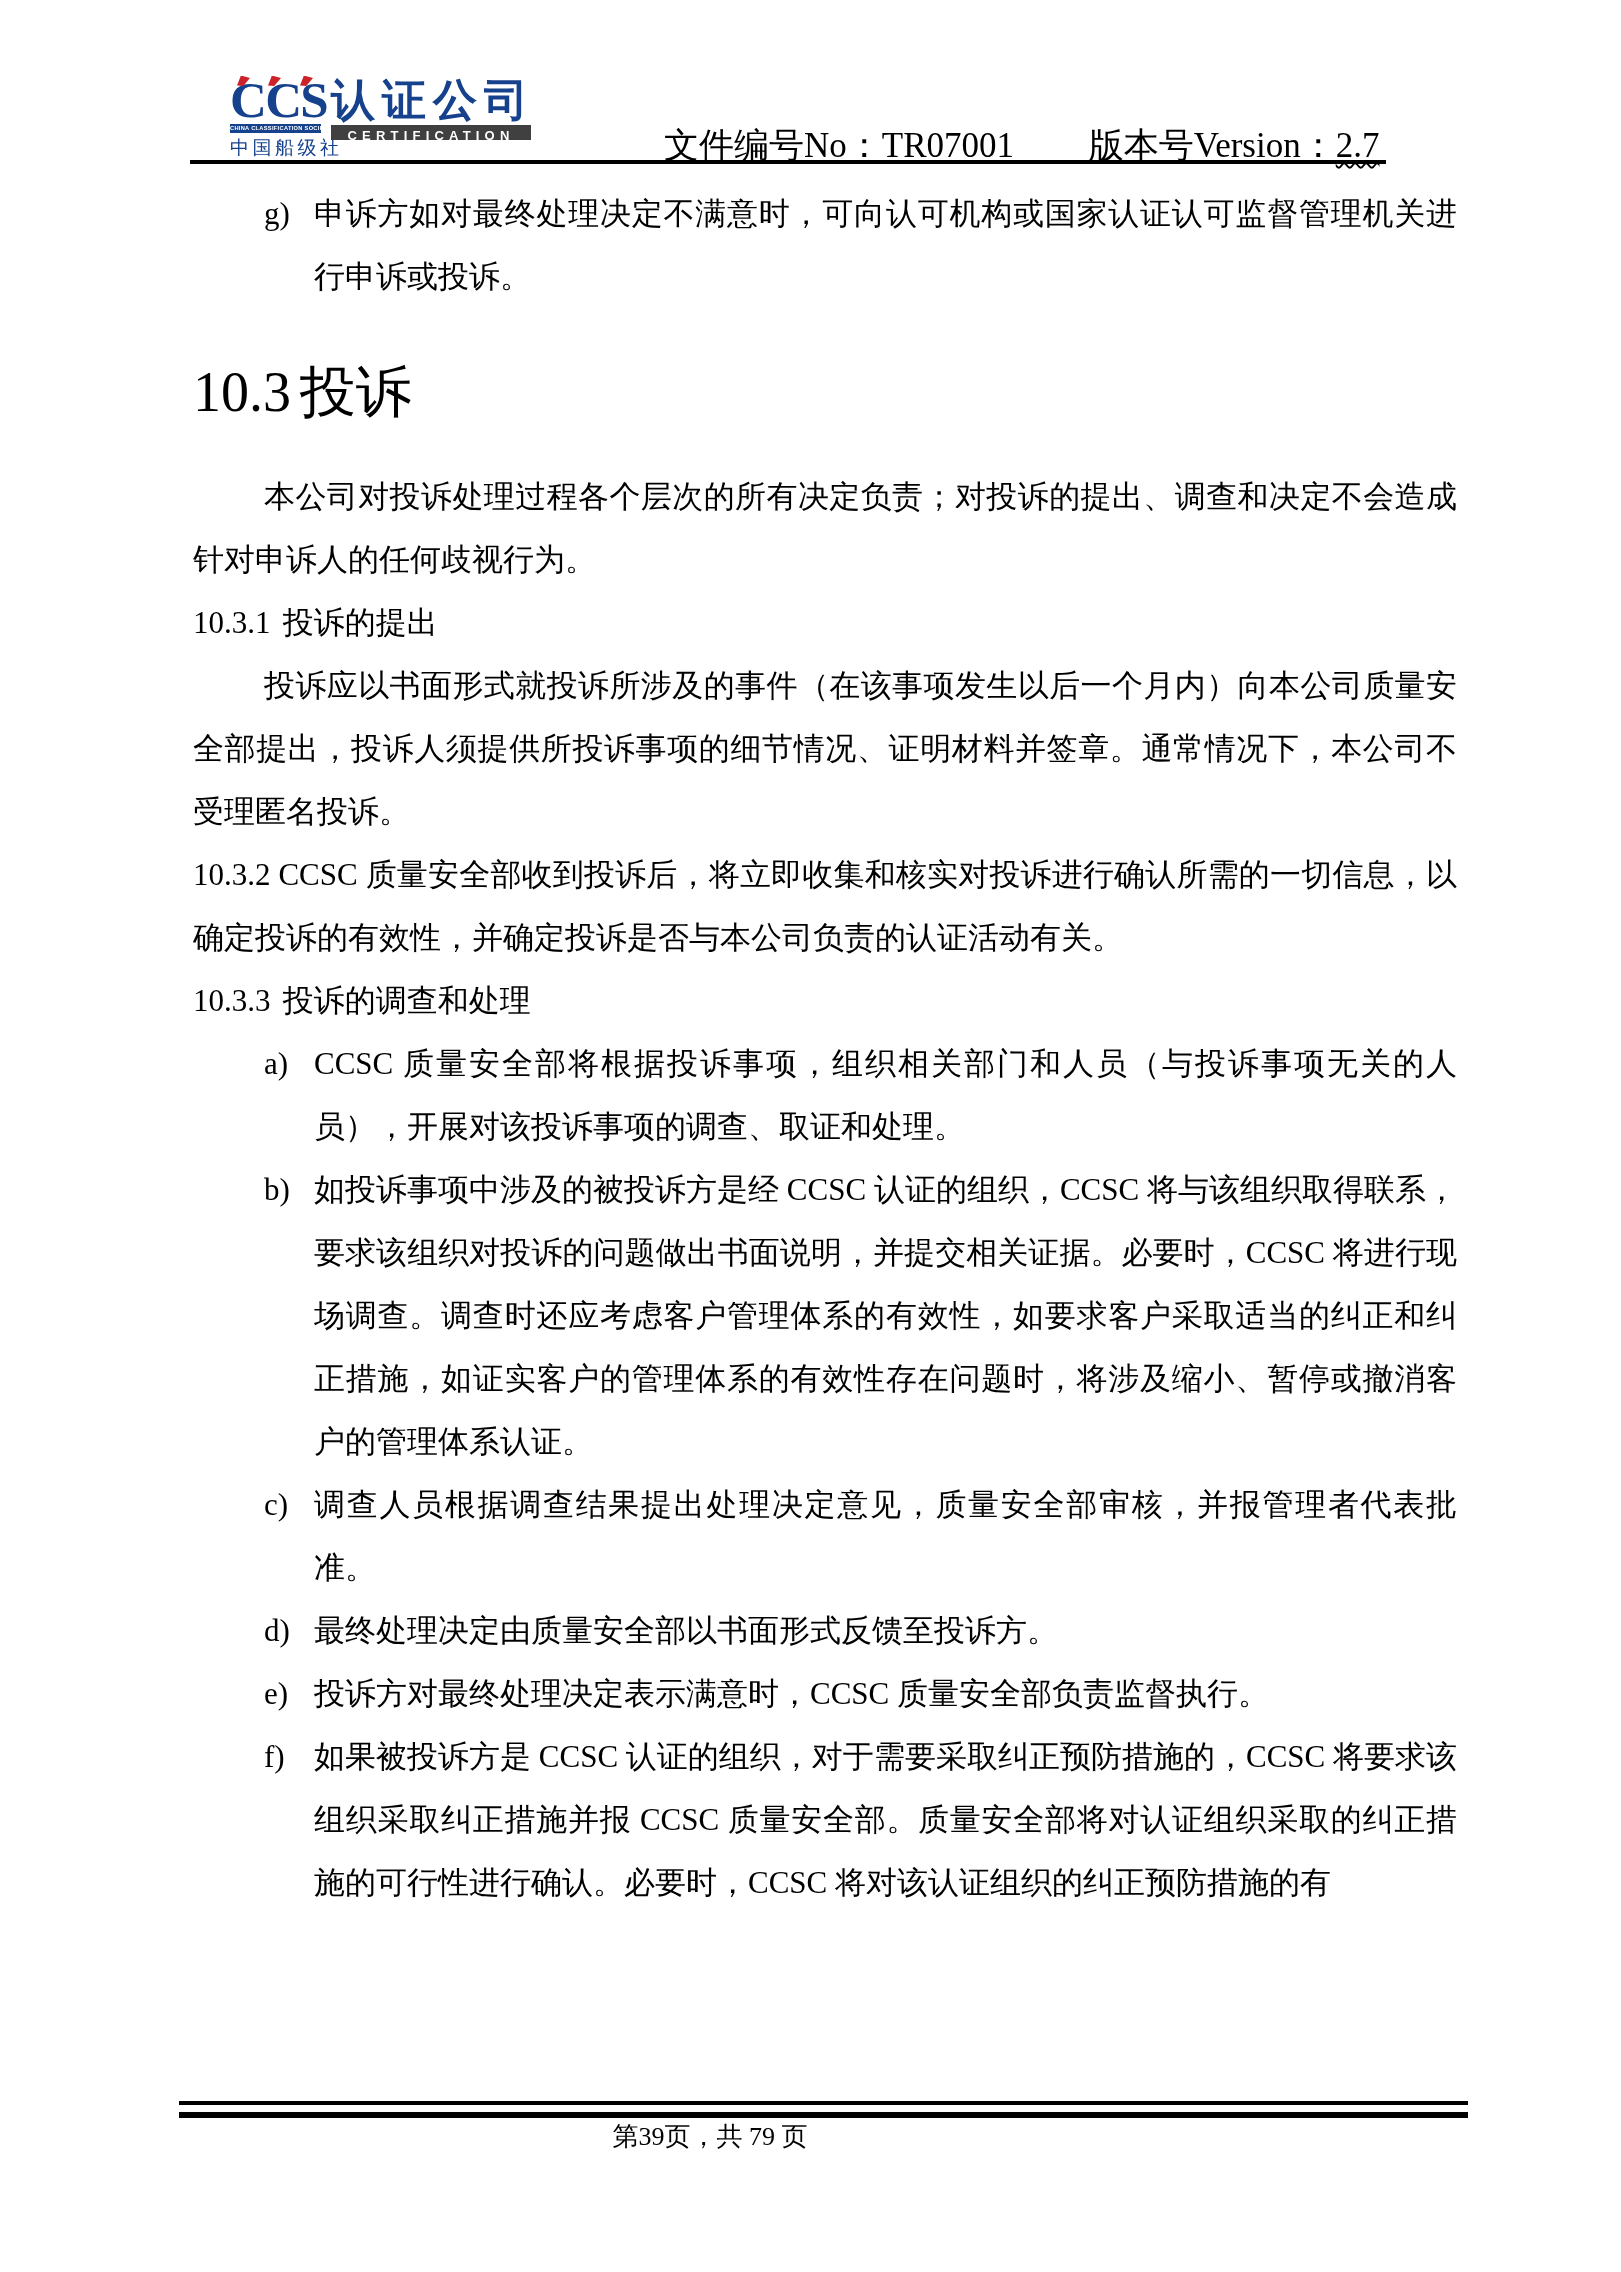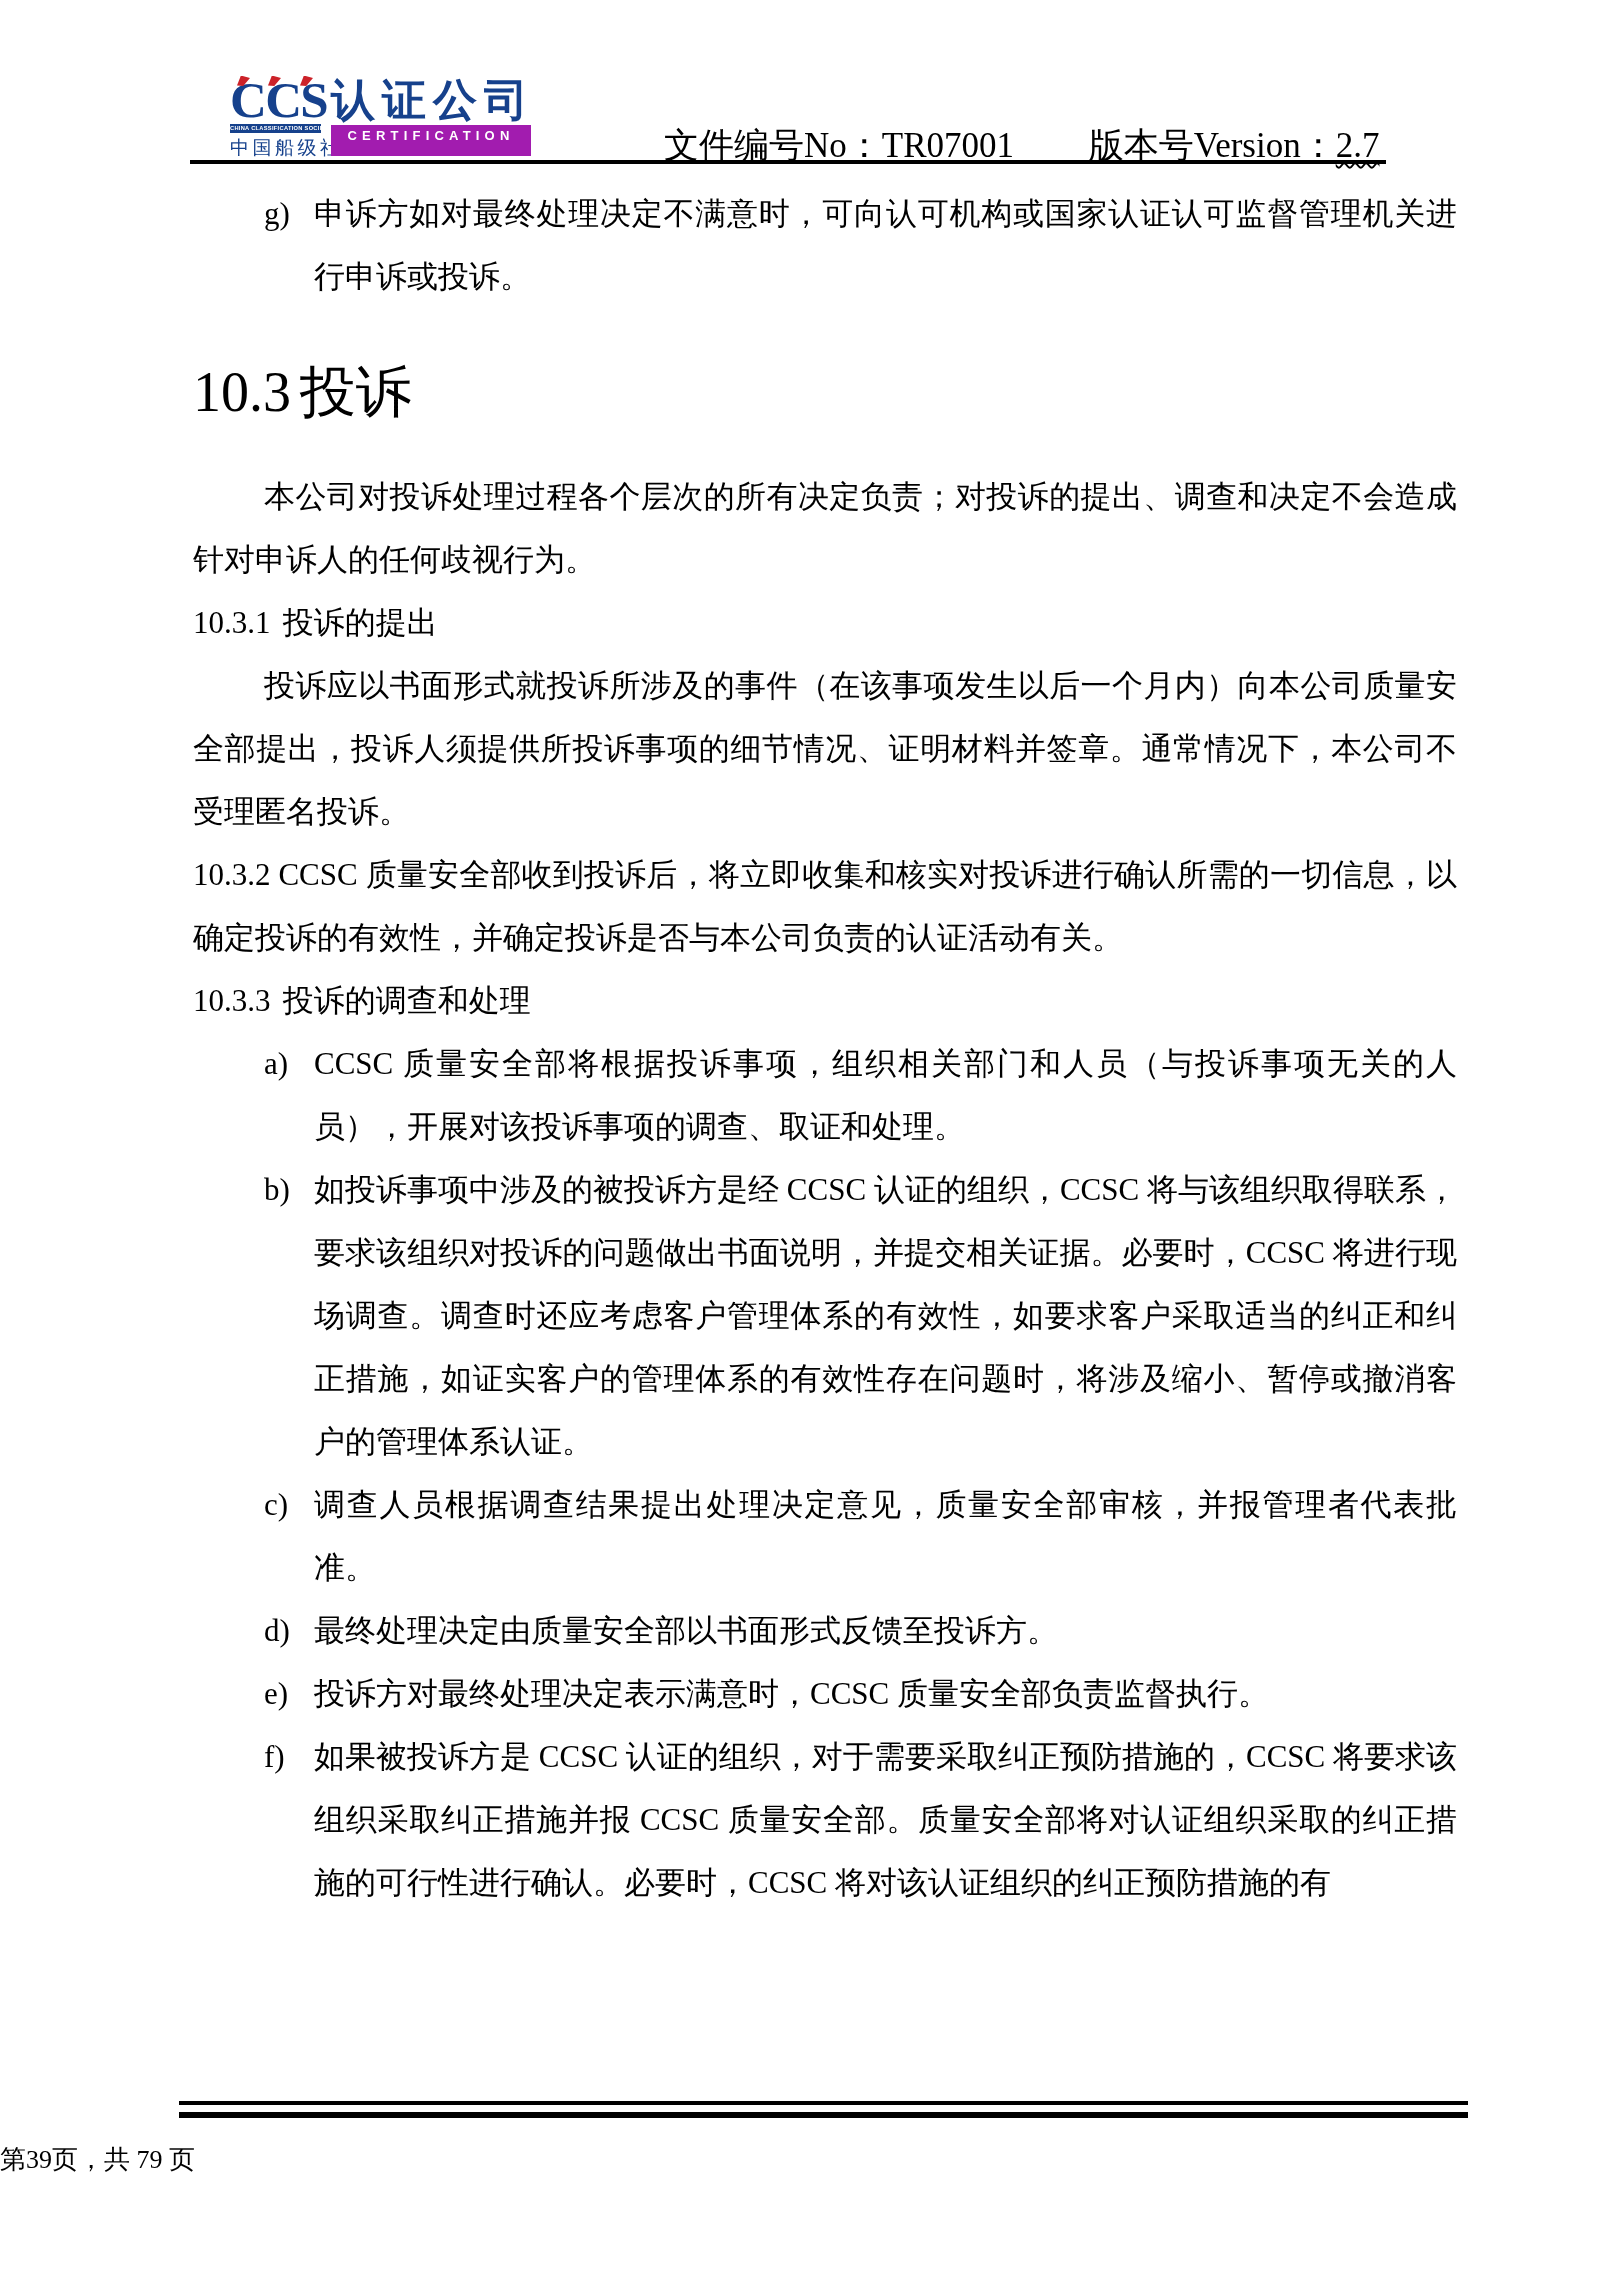--- a/index.html
+++ b/index.html
@@ -14,21 +14,21 @@
          clip-path:polygon(0 95%,30% 0,100% 22%,48% 100%);}
   .f1{left:7px;top:-4.4px;} .f2{left:38px;top:-4.4px;} .f3{left:70px;top:-4.4px;}
   .soc-bar{margin-top:3.5px;width:91px;height:9.6px;background:#16418c;color:#fff;
            font-family:"Liberation Sans",sans-serif;font-weight:bold;font-size:5.7px;
            line-height:9.6px;text-align:center;letter-spacing:0.3px;white-space:nowrap;overflow:hidden;}
   .soc-cn{margin-top:1.7px;font-family:"Liberation Sans",sans-serif;font-weight:normal;
           font-size:19px;color:#16418c;letter-spacing:3.5px;white-space:nowrap;}
   .logo-right{position:absolute;left:331px;top:80px;}
   .company-cn{font-family:Liberation Serif, serif;font-weight:bold;font-size:44px;
               line-height:42px;color:#16418c;letter-spacing:7px;white-space:nowrap;}
-  .cert-bar{margin-top:2.6px;width:200px;height:31px;background:#a21caf;color:#fff;
+  .cert-bar{margin-top:2.6px;width:200px;height:15px;background:#404040;color:#fff;
             font-family:"Liberation Sans",sans-serif;font-weight:bold;font-size:13px;
             line-height:21px;text-align:center;letter-spacing:5.2px;}
   .meta{position:absolute;left:664px;top:122px;font-size:35px;white-space:nowrap;}
   .meta .second{margin-left:66px;}
   .wavy{text-decoration:underline;text-decoration-style:wavy;text-decoration-thickness:1.7px;
         text-underline-offset:5.2px;}
   .rule{position:absolute;left:190px;top:160px;width:1196px;height:4.4px;background:#000;}
 
   
   .body{position:absolute;left:193px;top:182px;width:1264px;
@@ -38,21 +38,21 @@
   .sec{white-space:nowrap;}
   .sec .num{margin-right:12.2px;}
   .h-big{margin:51px 0 40px 0;font-size:56px;line-height:66px;font-weight:normal;white-space:nowrap;}
   .h-big .num{margin-right:8.7px;}
   .hang{position:relative;margin-left:71px;padding-left:50px;}
   .hang .marker{position:absolute;left:0;top:0;}
 
   
   .fline1{position:absolute;left:179px;top:2101px;width:1289px;height:4.4px;background:#000;}
   .fline2{position:absolute;left:179px;top:2112px;width:1289px;height:6.1px;background:#000;}
-  .ftext{position:absolute;left:0;top:2119px;width:1420px;text-align:left;font-size:26px;margin-top:23px;}
+  .ftext{position:absolute;left:0;top:2119px;width:1420px;text-align:center;font-size:26px;}
 </style>
 </head>
 <body>
 
 <div class="page">
 
   <div>
     <div class="logo-left">
       <div class="ccs-word">CCS</div>
       <i class="flame f1"></i>

